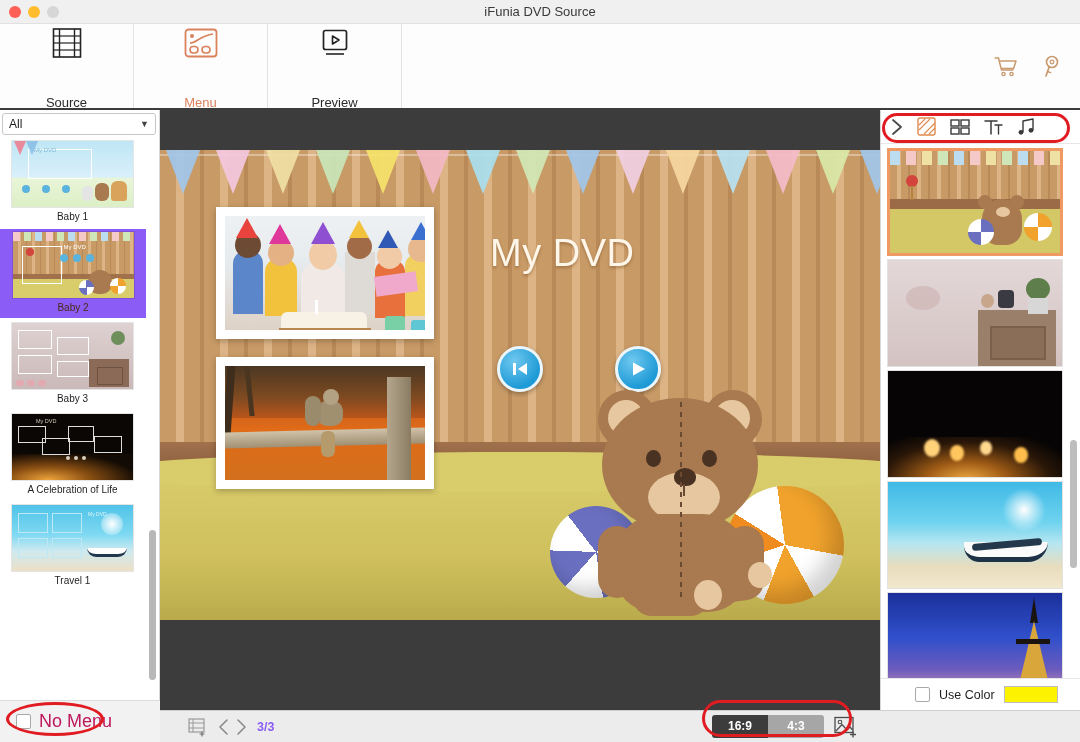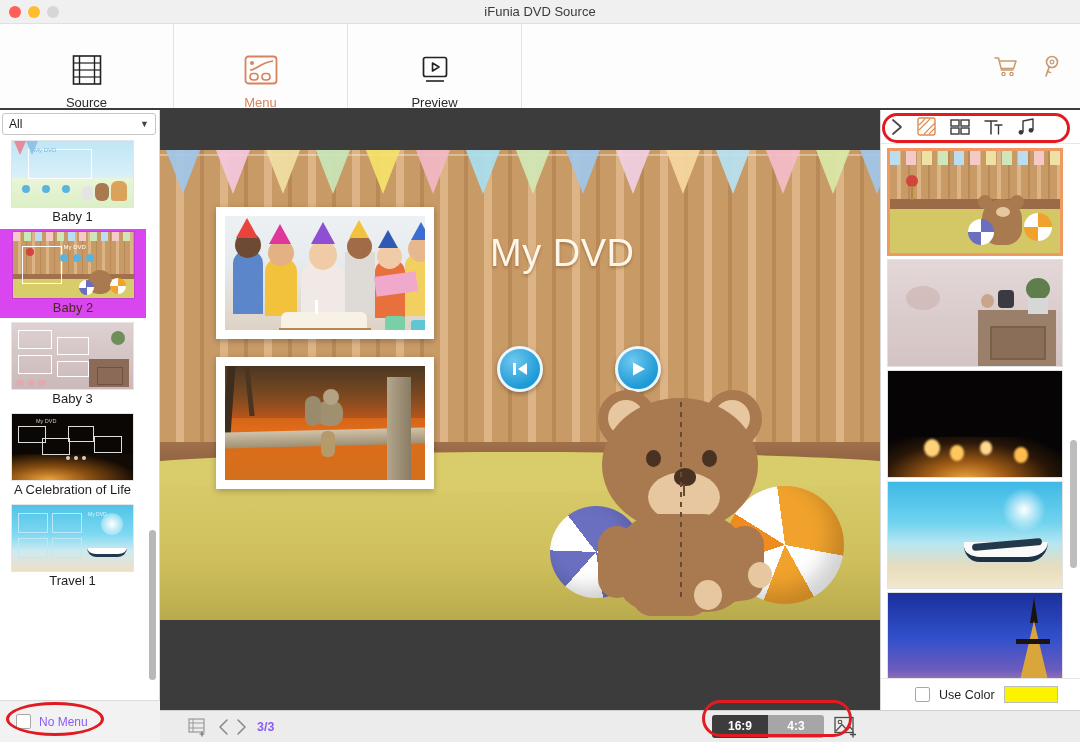--- a/index.html
+++ b/index.html
@@ -26,22 +26,22 @@
     line-height: 24px; text-align: center;
     font-size: 13px; color: #3a3a3a;
   }
 
   
   .toolbar {
     position: absolute; left: 0; top: 24px; width: 1080px; height: 86px;
     background: #fdfdfd; display: flex; align-items: stretch;
   }
   .tab {
-    width: 174px; height: 86px;
-    display: flex; flex-direction: column; align-items: center; justify-content: flex-end;
+    width: 134px; height: 86px;
+    display: flex; flex-direction: column; align-items: center; justify-content: space-between;
     gap: 6px; border-right: 1px solid #e3e3e3; cursor: pointer;
   }
   .tab .tab-ico { height: 38px; display: flex; align-items: center; justify-content: center; }
   .tab .tab-lbl { font-size: 13px; color: #2b2b2b; }
   .tab.active .tab-lbl { color: #d9825c; }
   .tab-spacer { flex: 1; border-right: none; }
   .topright {
     position: absolute; right: 18px; top: 24px; height: 86px;
     display: flex; align-items: center; gap: 22px;
   }
@@ -62,45 +62,45 @@
     font-size: 12px; color: #1a1a1a; cursor: pointer;
   }
   .filter-select .caret { margin-left: auto; font-size: 9px; color: #444; }
   .tpl-list {
     position: absolute; left: 0; top: 28px; right: 0; bottom: 42px;
     overflow: hidden;
   }
   .tpl {
     width: 145px; margin: 0 0 2px 0; padding: 2px 0 3px 0; cursor: pointer;
   }
-  .tpl.selected { background: #d946ef; width: 146px; }
+  .tpl.selected { background: #8b5cf6; width: 146px; }
   .tpl-thumb {
     width: 123px; height: 68px; margin: 0 auto; position: relative; overflow: hidden;
     border: 1px solid rgba(0,0,0,.10);
   }
   .tpl-name {
-    text-align: center; font-size: 13px; color: #1f1f1f; margin-top: 2px;
+    text-align: center; font-size: 10px; color: #1f1f1f; margin-top: 2px;
     line-height: 14px;
   }
   .tpl.selected .tpl-name { color: #4a2a15; }
   .sb-scroll {
     position: absolute; right: 3px; top: 420px; width: 7px; height: 150px;
     background: #b8b8b8; border-radius: 4px;
   }
   .nomenu-bar {
     position: absolute; left: 0; bottom: 0; width: 160px; height: 42px;
     background: #f2f2f2; border-top: 1px solid #dcdcdc;
     display: flex; align-items: center;
   }
   .nomenu-inner { display: flex; align-items: center; gap: 8px; margin-left: 16px; }
   .chk {
     width: 15px; height: 15px; background: #fff; border: 1px solid #a8a8a8; border-radius: 2px;
     cursor: pointer;
   }
-  .nomenu-lbl { font-size: 12px; color: #8b5cf6; }
+  .nomenu-lbl { font-size: 18px; color: #be185d; }
   .hl-ellipse {
     position: absolute; border: 3px solid #e11b22; border-radius: 50%;
     pointer-events: none;
   }
   #hl-nomenu { left: 6px; top: 702px; width: 98px; height: 34px; }
   #hl-right-tools { left: 882px; top: 113px; width: 188px; height: 30px; border-radius: 17px; }
   #hl-ratio { left: 702px; top: 700px; width: 150px; height: 37px; border-radius: 20px; }
 
   
   .canvas-wrap {

